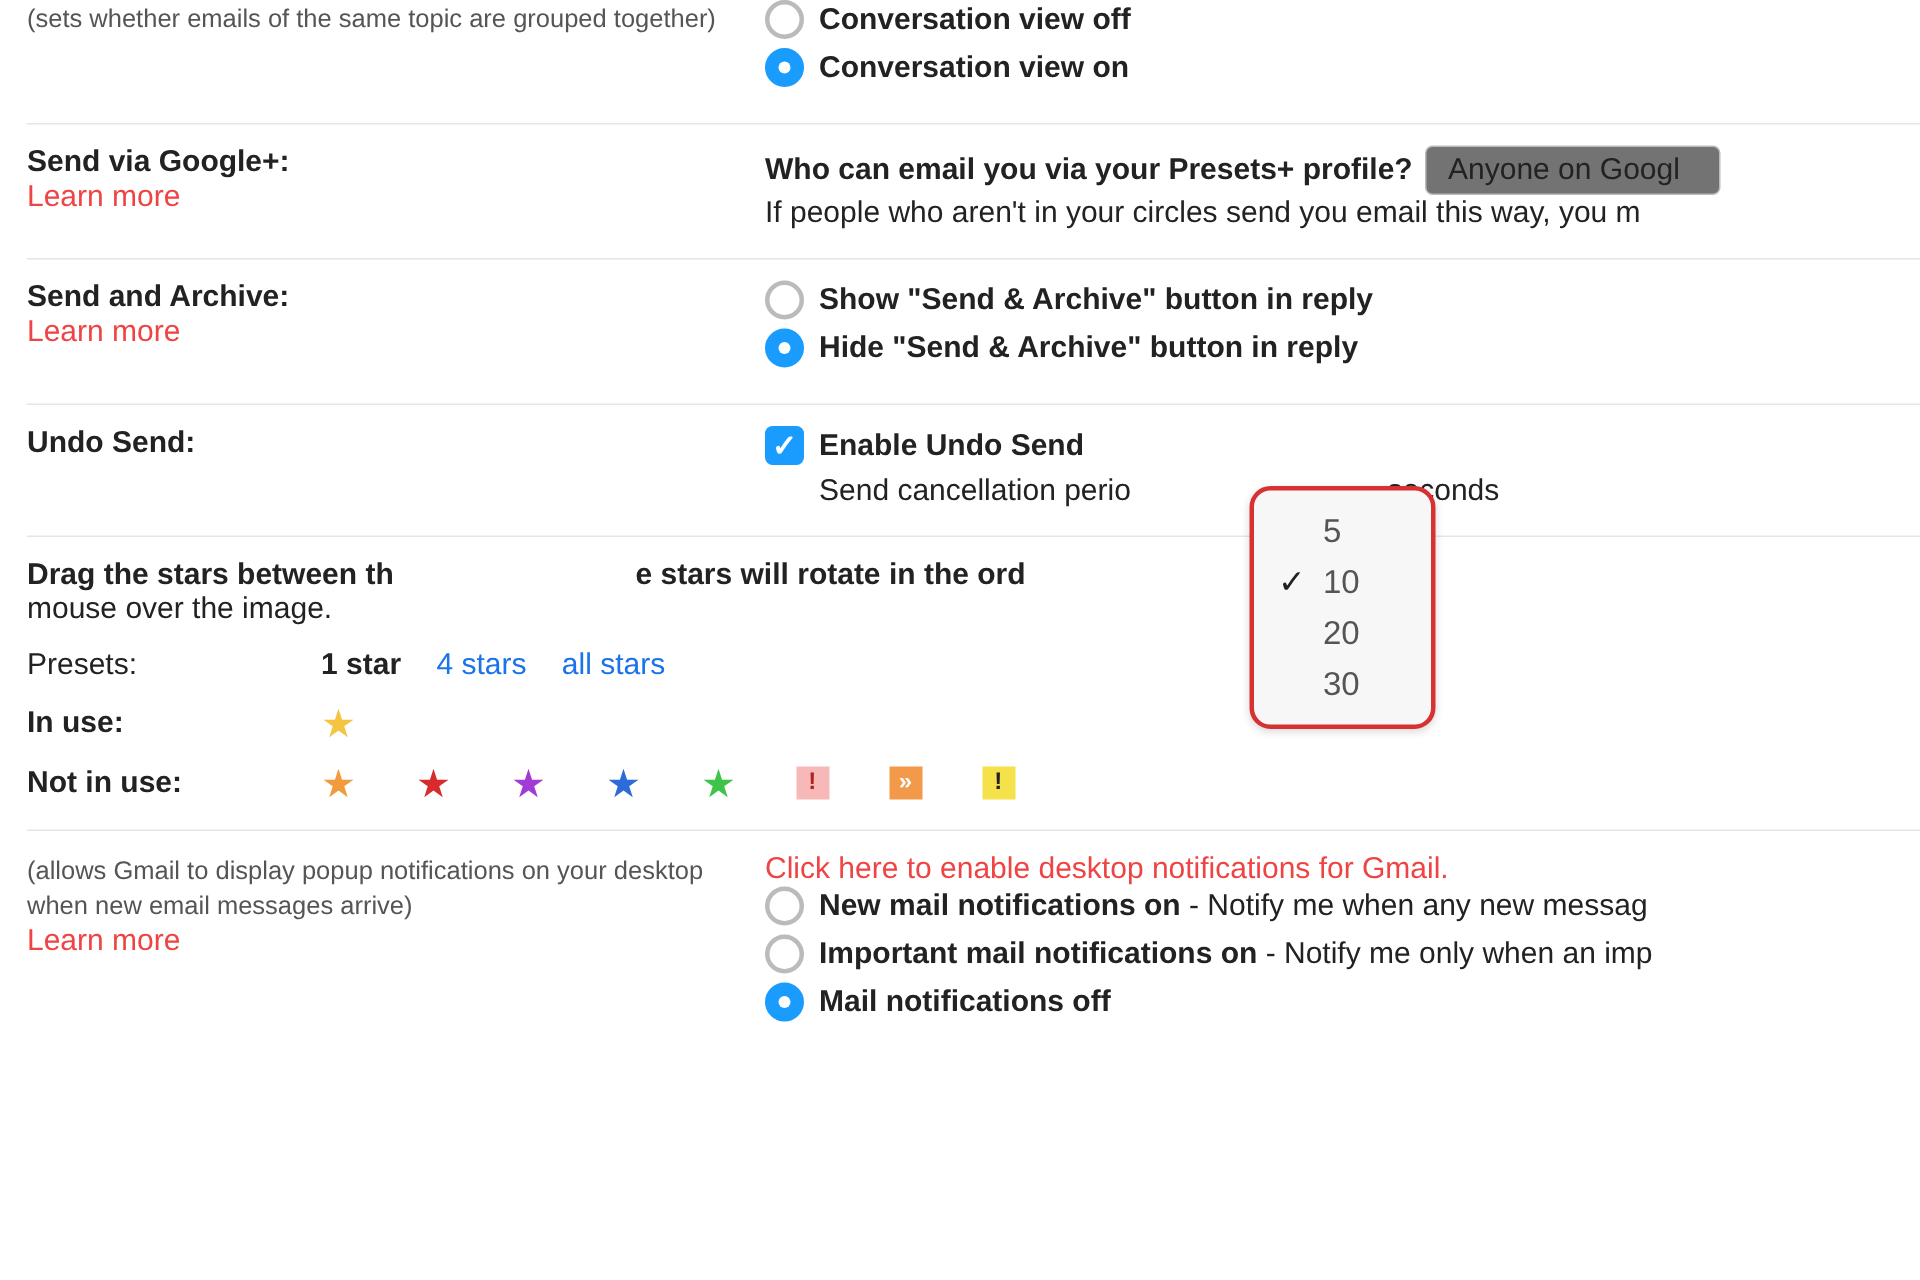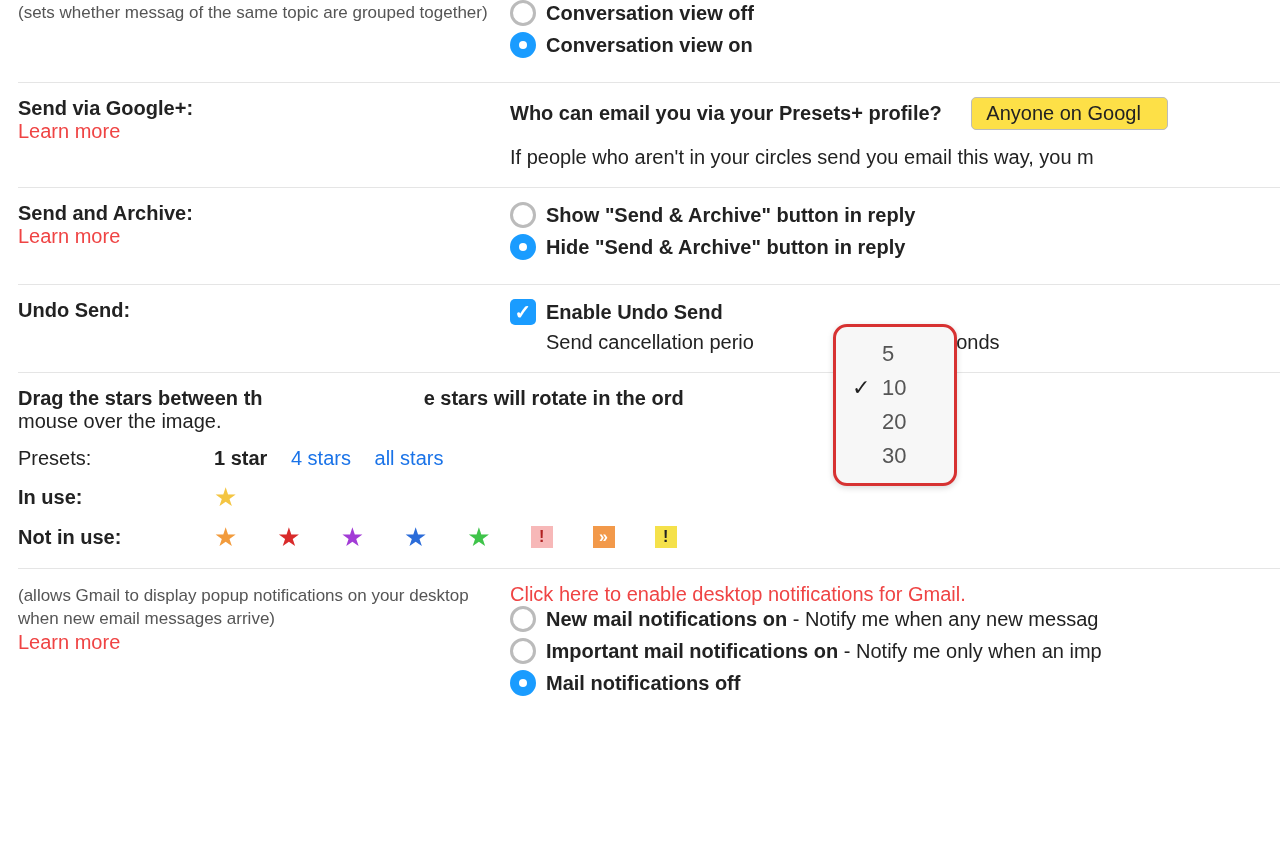--- a/index.html
+++ b/index.html
@@ -75,24 +75,24 @@
     cursor: pointer;
     color: #fff;
     font-weight: bold;
   }
   .bold-opt { font-weight: bold; }
   .desc { color: #222; }
   .select-box {
     display: inline-block;
     border: 1.5px solid #bbb;
     border-radius: 5px;
-    background: #fde047;
+    background: #737373;
     padding: 4px 26px 4px 14px;
     font-size: 20px;
-    margin-left: 24px;
+    margin-left: 3px;
     position: relative;
     cursor: pointer;
   }
   .nowrap { white-space: nowrap; }
   .presets-row, .inuse-row, .notinuse-row {
     display: flex;
     align-items: center;
     gap: 16px;
     margin-top: 14px;
   }
@@ -140,21 +140,21 @@
     color: #222;
   }
 </style>
 </head>
 <body>
 
 <div class="settings">
 
   <div class="row">
     <div class="left">
-      <div class="sub">(sets whether messag of the same topic are grouped together)</div>
+      <div class="sub">(sets whether emails of the same topic are grouped together)</div>
     </div>
     <div class="right">
       <div class="radio-line">
         <span class="radio"></span>
         <span class="bold-opt">Conversation view off</span>
       </div>
       <div class="radio-line">
         <span class="radio checked"></span>
         <span class="bold-opt">Conversation view on</span>
       </div>
@@ -164,21 +164,21 @@
   <div class="row">
     <div class="left">
       <div class="label">Send via Google+:</div>
       <div class="link">Learn more</div>
     </div>
     <div class="right">
       <div class="nowrap">
         <span class="bold-opt">Who can email you via your Presets+ profile?</span>
         <span class="select-box">Anyone on Googl</span>
       </div>
-      <div class="desc nowrap" style="margin-top:16px;">If people who aren't in your circles send you email this way, you m</div>
+      <div class="desc nowrap" style="margin-top:1px;">If people who aren't in your circles send you email this way, you m</div>
     </div>
   </div>
 
   <div class="row">
     <div class="left">
       <div class="label">Send and Archive:</div>
       <div class="link">Learn more</div>
     </div>
     <div class="right">
       <div class="radio-line">

